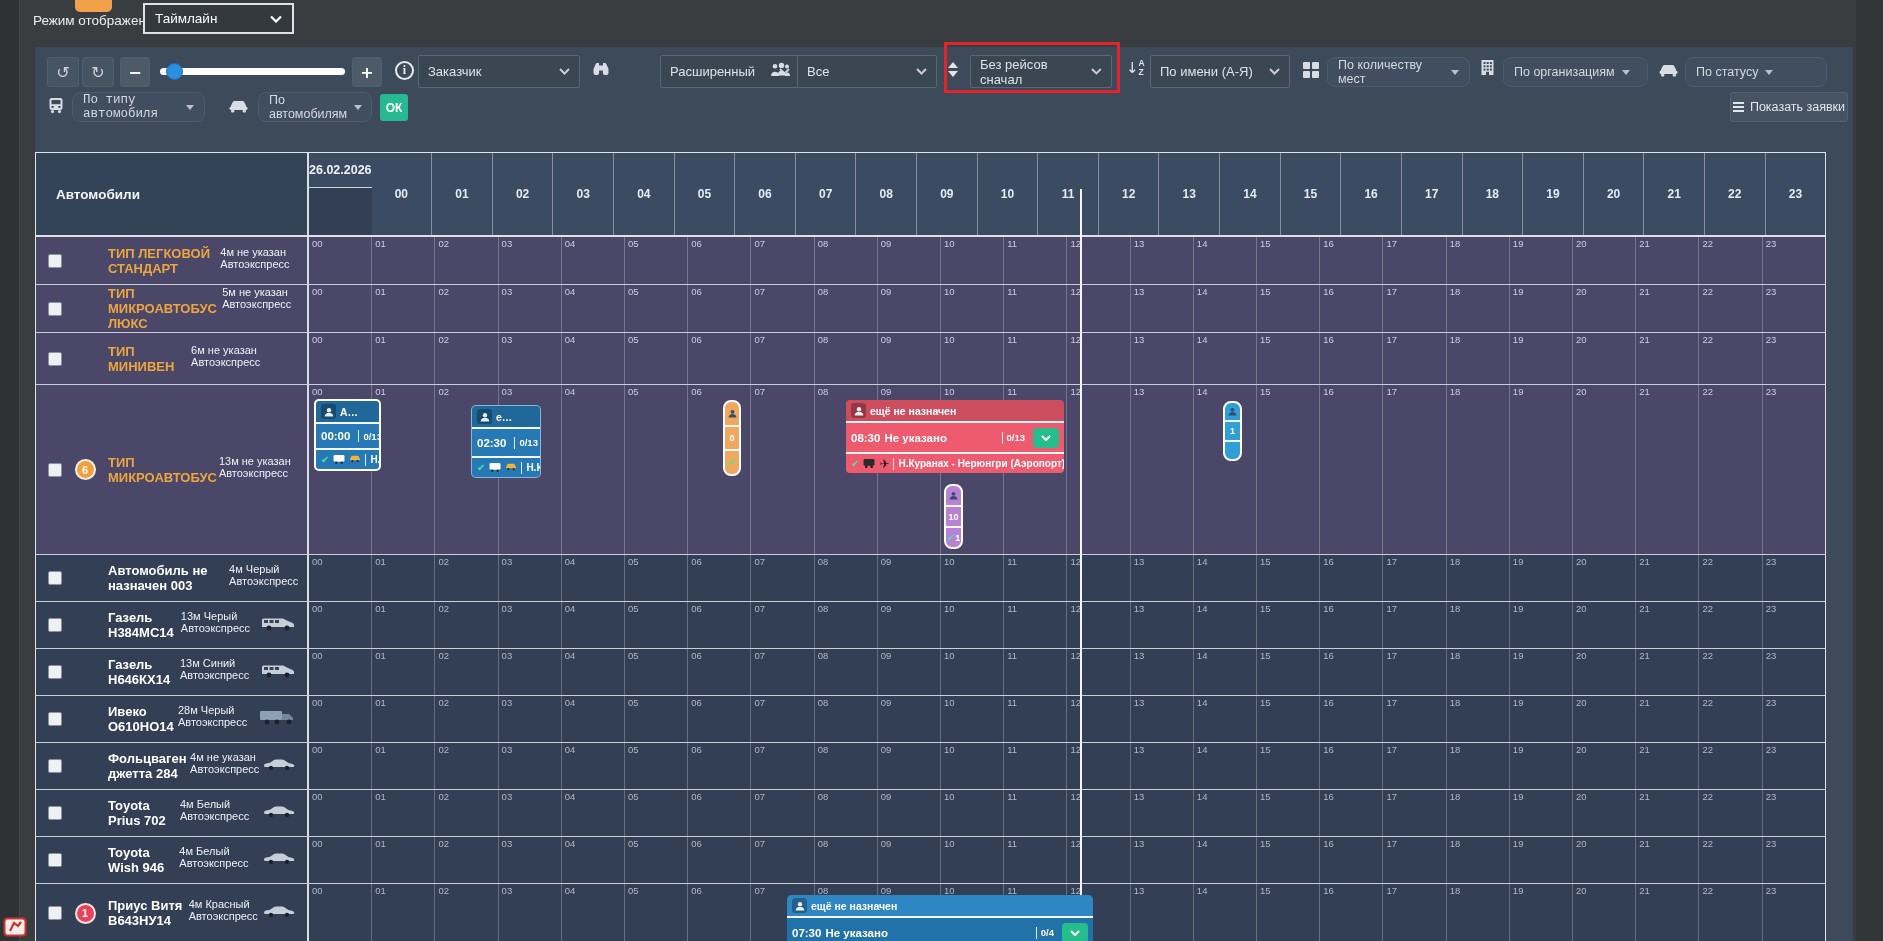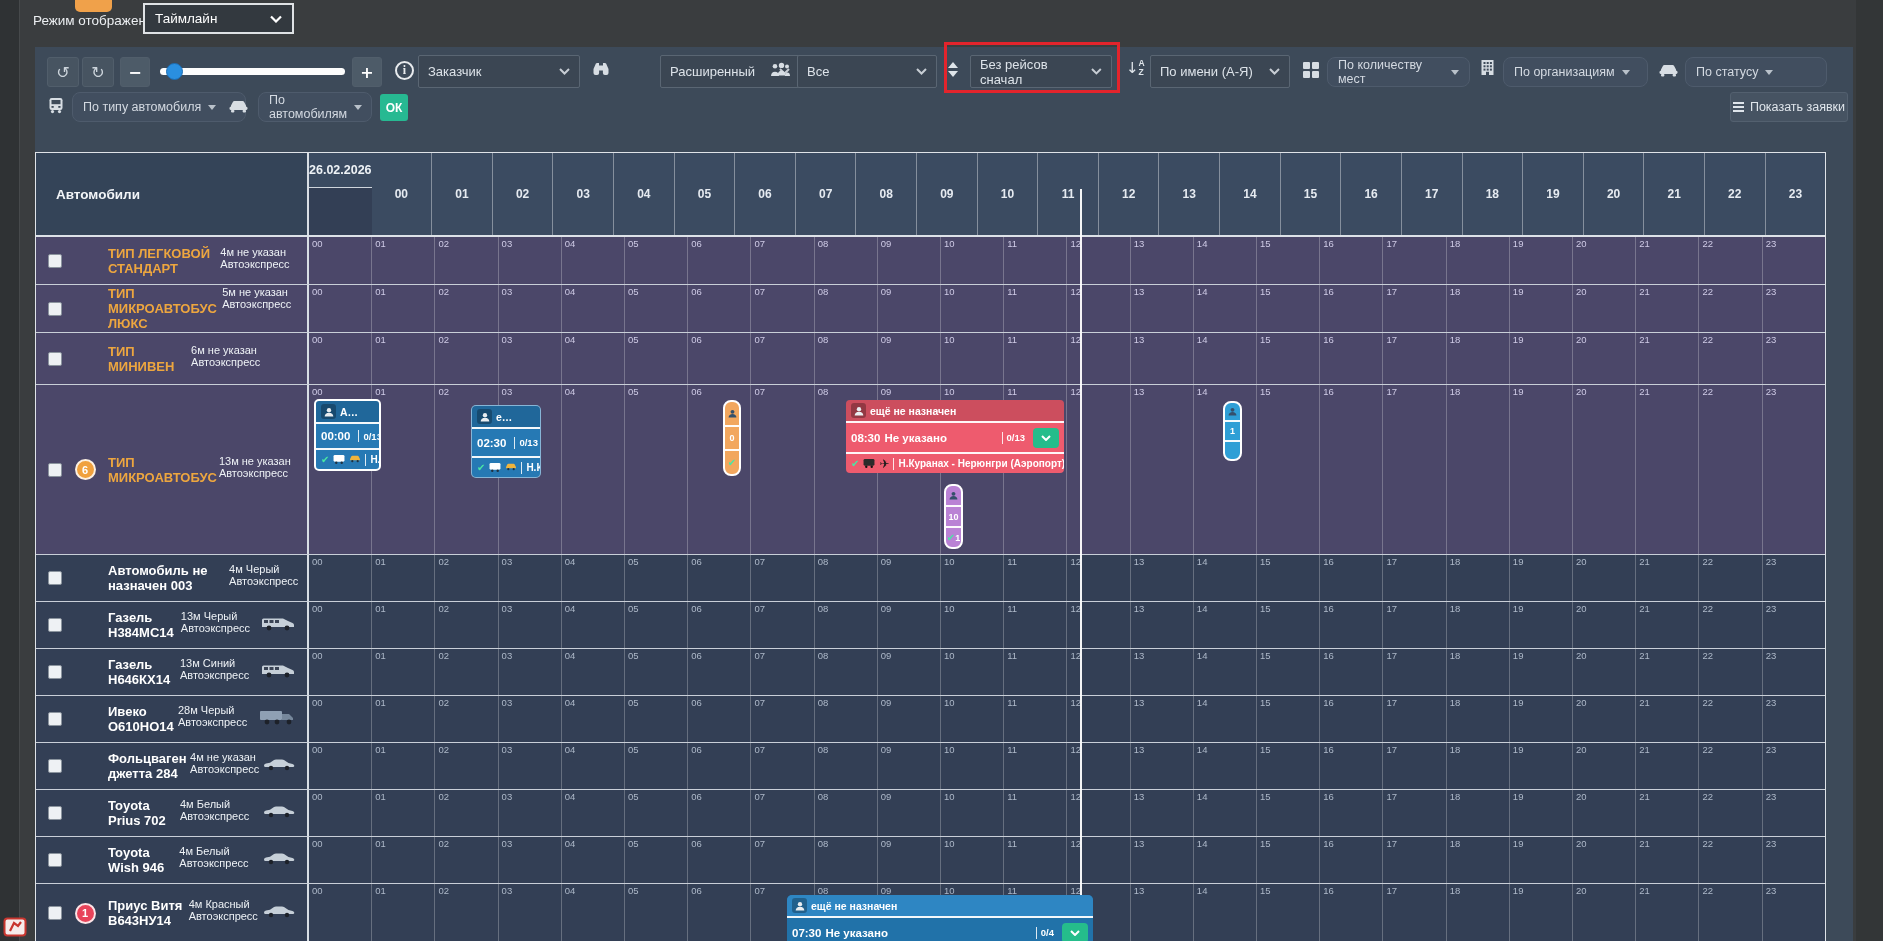--- a/index.html
+++ b/index.html
@@ -285,21 +285,21 @@
       <span class="tb-ic" style="left:12px;top:5px;">
         <svg width="18" height="17" viewBox="0 0 18 17">
             <rect x="2.5" y="1" width="13" height="12" rx="2.2" fill="#d7dde3"></rect>
             <rect x="4.5" y="3" width="9" height="4.2" fill="#3d4a59"></rect>
             <rect x="4.5" y="9" width="2.2" height="1.8" fill="#3d4a59"></rect>
             <rect x="11.3" y="9" width="2.2" height="1.8" fill="#3d4a59"></rect>
             <circle cx="5.5" cy="14.6" r="1.6" fill="#d7dde3"></circle>
             <circle cx="12.5" cy="14.6" r="1.6" fill="#d7dde3"></circle>
           </svg>
       </span>
-      <div class="dbtn" style="left:37px;width:174px;top:0;">
+      <div class="dbtn" style="left:37px;width:133px;top:0;font-family:Liberation Mono, monospace;">
         <span>По типу автомобиля</span>
           <i class="caret"></i>
       </div>
       <span class="tb-ic" style="left:193px;top:7px;">
         <svg width="21" height="14" viewBox="0 0 21 14" fill="#d7dde3">
             <path d="M3 8V6.5L5 2.8Q5.4 2 6.4 2h8.2q1 0 1.4.8l2 3.7V8z"></path>
             <rect x="1.5" y="7.5" width="18" height="3.5" rx="1.6"></rect>
             <rect x="3" y="11" width="3.4" height="2.4" rx=".8"></rect>
             <rect x="14.6" y="11" width="3.4" height="2.4" rx=".8"></rect>
           </svg>

